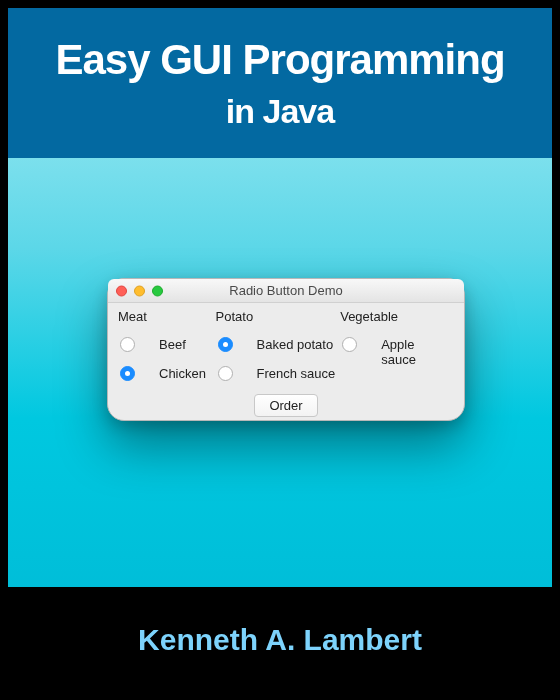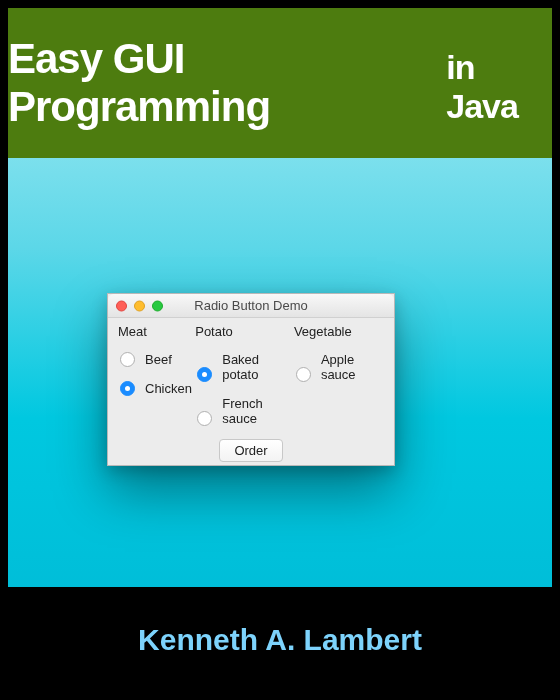--- a/index.html
+++ b/index.html
@@ -18,22 +18,23 @@
       right: 8px;
       bottom: 8px;
       background: linear-gradient(180deg, #b0eef5 0%, #5cd7e8 35%, #00c8e0 60%, #00b8d4 100%);
     }
     .black-top {
       position: absolute;
       top: 8px;
       left: 8px;
       right: 8px;
       height: 150px;
-      background: #4d7c0f;
-      display: flex;
+      background: #0369a1;
+      display: flex;
+      flex-direction: column;
       align-items: center;
       justify-content: center;
     }
     .black-bottom {
       position: absolute;
       bottom: 8px;
       left: 8px;
       right: 8px;
       height: 105px;
       background: #000;
@@ -56,26 +57,25 @@
     }
     .author {
       color: #7dd3fc;
       font-size: 30px;
       font-weight: 800;
     }
     .window {
       position: absolute;
       left: 107px;
       top: 278px;
-      width: 288px;
+      width: 358px;
       background: #ececec;
-      border-radius: 0;
+      border-radius: 17px;
       box-shadow: 0 25px 50px rgba(0,0,0,0.4), 0 5px 15px rgba(0,0,0,0.2);
       border: 1px solid #b8b8b8;
-      margin-top: 15px;
     }
     .titlebar {
       height: 24px;
       background: linear-gradient(180deg, #f8f8f8 0%, #e4e4e4 100%);
       border-bottom: 1px solid #d0d0d0;
       border-radius: 6px 6px 0 0;
       position: relative;
       display: flex;
       align-items: center;
       justify-content: center;
@@ -118,22 +118,22 @@
     .col.col1 { flex: 0.9; }
     .col.col2 { flex: 1.15; }
     .col.col3 { flex: 1.05; }
     .col-header {
       font-size: 13px;
       color: #222;
       padding: 2px 0 6px 0;
     }
     .radio-row {
       display: flex;
-      align-items: flex-end;
-      gap: 10px;
+      align-items: flex-start;
+      gap: 24px;
       padding: 7px 2px;
     }
     .radio {
       width: 15px;
       height: 15px;
       border-radius: 50%;
       border: 1px solid #b0b0b0;
       background: #fff;
       display: flex;
       align-items: center;

